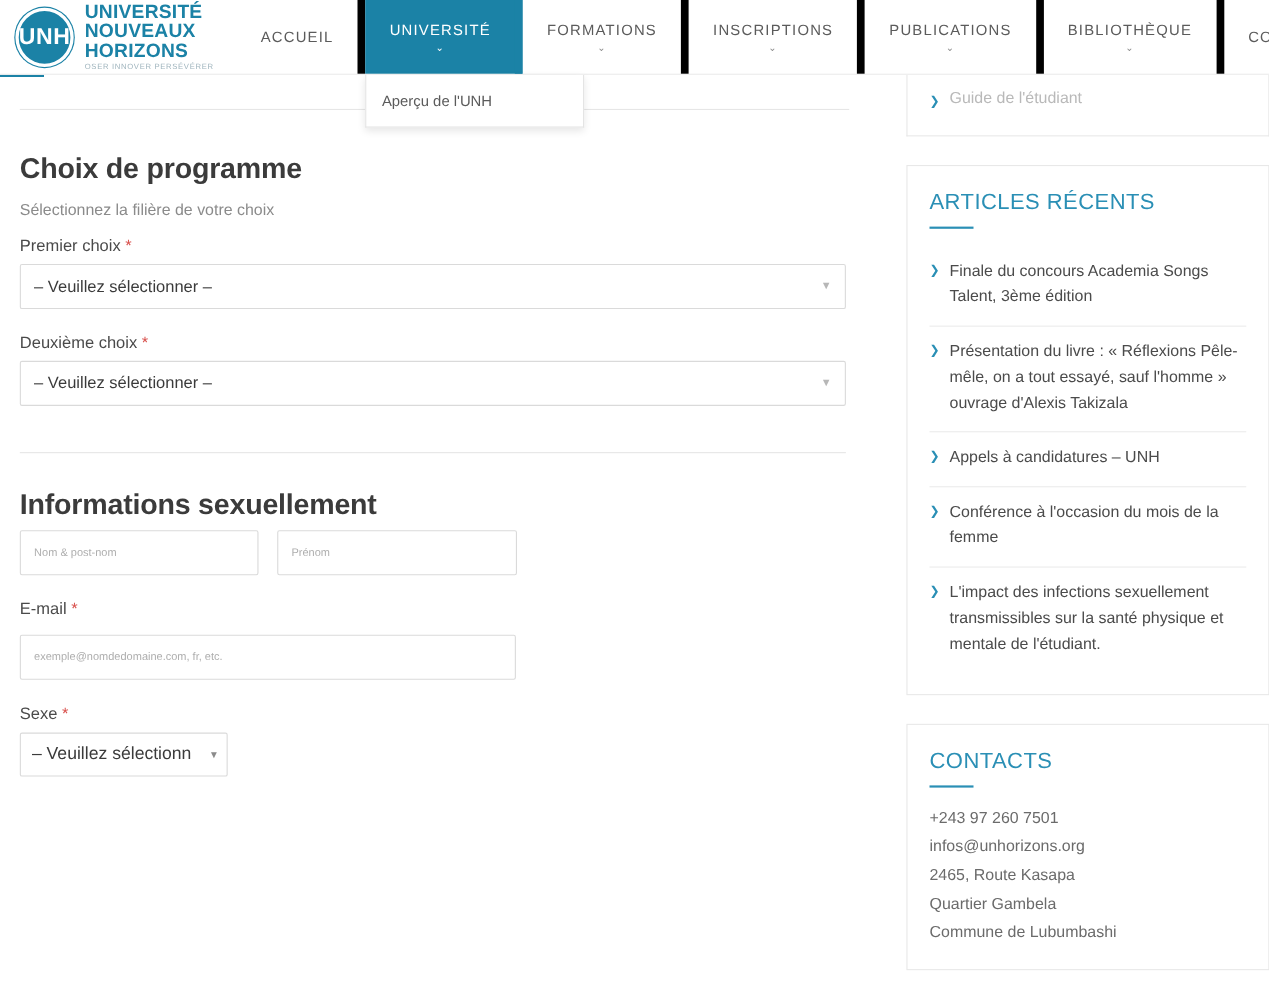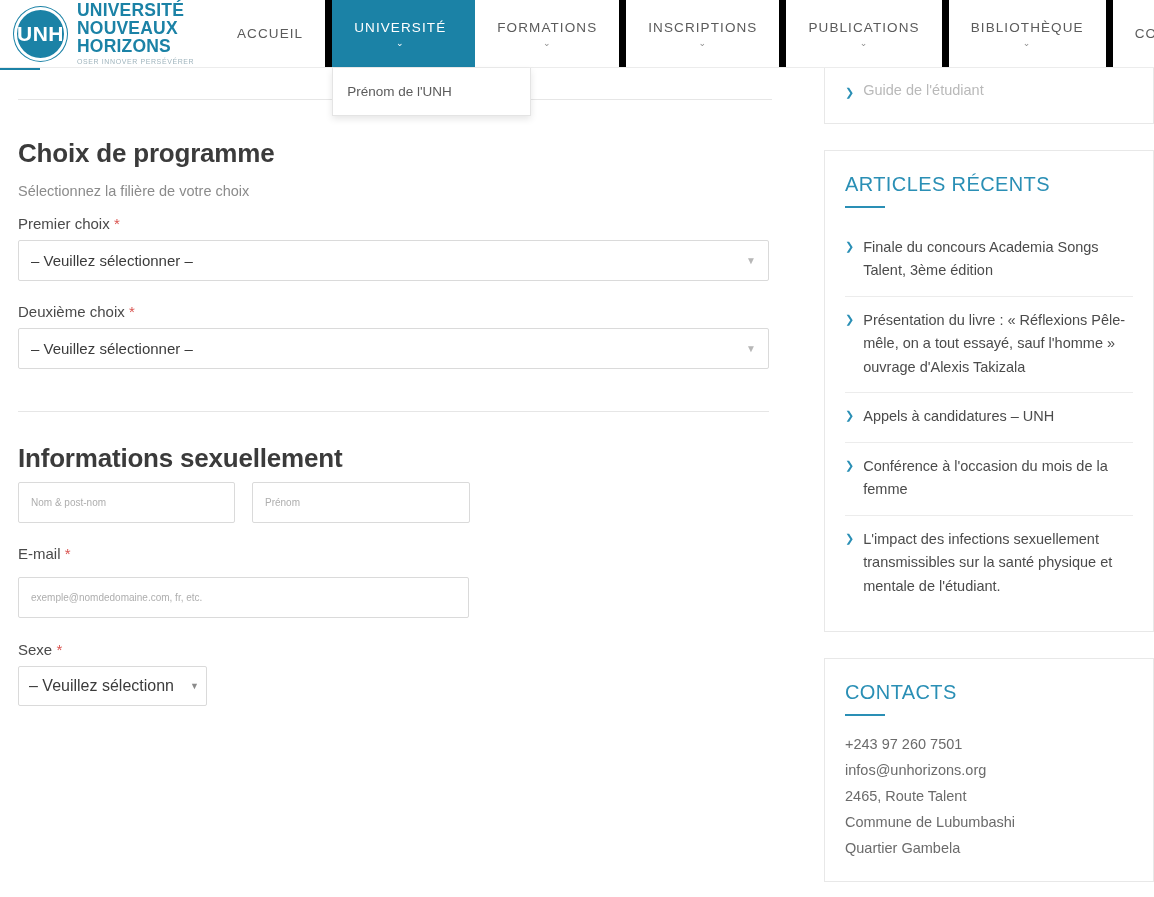--- a/index.html
+++ b/index.html
@@ -308,21 +308,21 @@
 
     <div class="nav-item">
       <span>ACCUEIL</span>
     </div>
 
     <div class="nav-item active">
       <span>UNIVERSITÉ</span>
       <span class="caret">⌄</span>
 
       <div class="dropdown">
-        <div class="dropdown-item">Prénom de l'UNH</div>
+        <div class="dropdown-item">Aperçu de l'UNH</div>
       </div>
     </div>
 
     <div class="nav-item">
       <span>FORMATIONS</span>
       <span class="caret">⌄</span>
     </div>
 
     <div class="nav-item">
       <span>INSCRIPTIONS</span>
@@ -431,19 +431,19 @@
         <span class="chev">❯</span>
         <span>L'impact des infections sexuellement transmissibles sur la santé physique et mentale de  l'étudiant.</span>
       </div>
     </div>
 
     <div class="card">
       <div class="card-title">CONTACTS</div>
       <div class="card-title-underline"></div>
       <div class="contact-line">+243 97 260 7501</div>
       <div class="contact-line">infos@unhorizons.org</div>
-      <div class="contact-line">2465, Route Talent</div>
+      <div class="contact-line">2465, Route Kasapa</div>
+      <div class="contact-line">Quartier Gambela</div>
       <div class="contact-line">Commune de Lubumbashi</div>
-      <div class="contact-line">Quartier Gambela</div>
     </div>
 
   </div>
 </div>
 
 </body></html>

